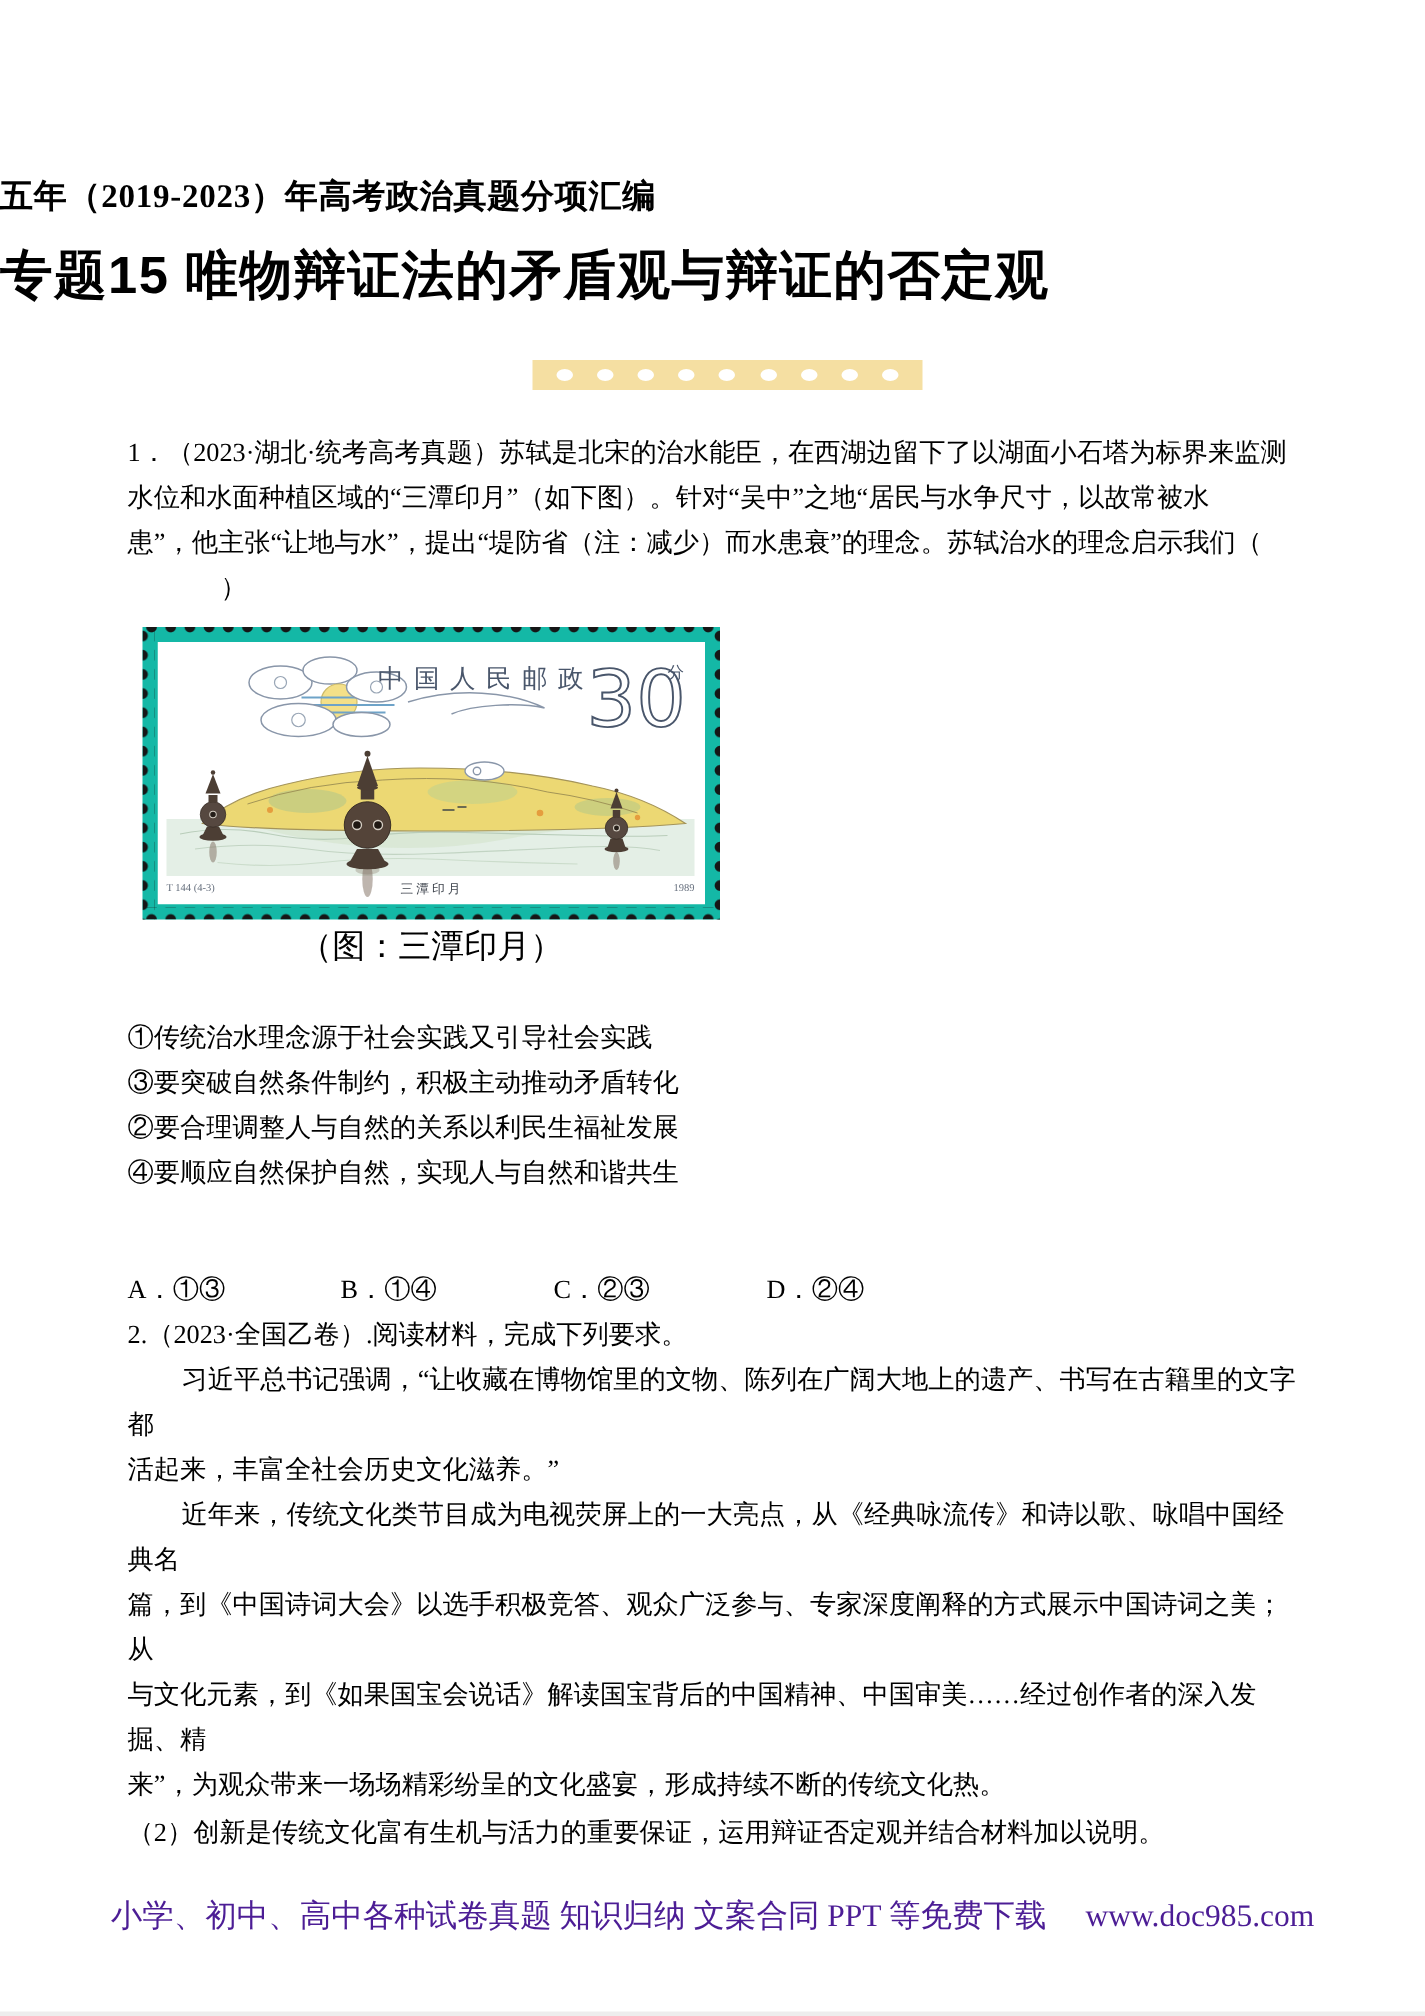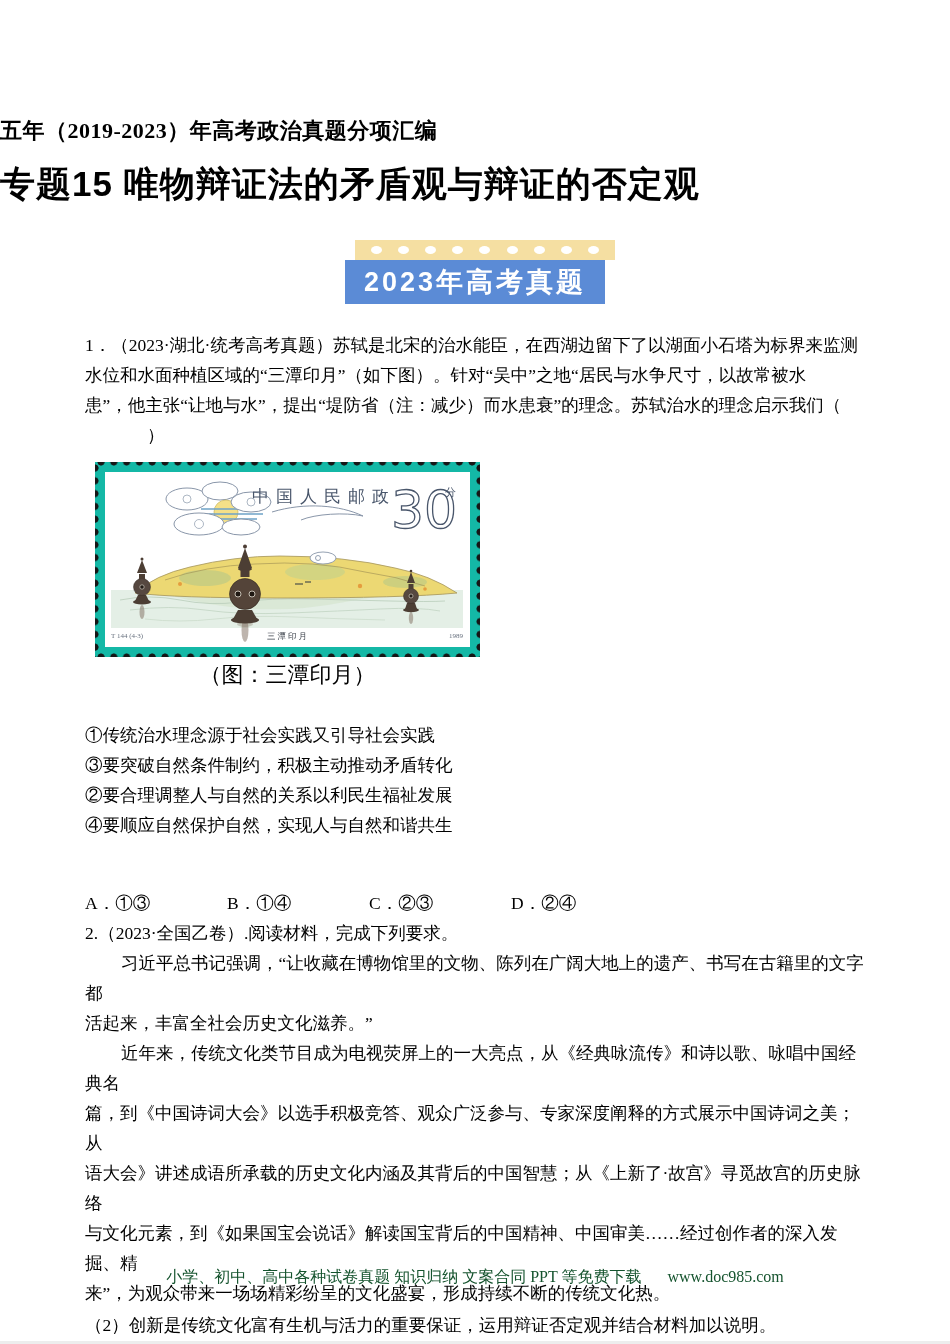--- a/index.html
+++ b/index.html
@@ -75,21 +75,21 @@
   .stamp-caption { text-align: center; font-size: 22px; line-height: 28px; margin-top: 4px; }
   .options { margin-top: 31px; }
   .choice-row { display: flex; }
   .choice { width: 142px; margin-top: 48px; }
   .choice:last-child { width: auto; }
   .q2 { margin-top: 0; }
   .indent { text-indent: 36px; }
   .subq { line-height: 35px; }
   .footer {
     position: absolute; left: 0; right: 0; bottom: 56px;
-    text-align: center; font-size: 16px; color: #14532d;
+    text-align: center; font-size: 21px; color: #4c1d95;
     line-height: 22px;
   }
   .footer .url { margin-left: 26px; }
   .page-bottom-edge { position:absolute; bottom:0; left:0; width:100%; height:3px; background:#ededed; }
 </style>
 </head>
 <body>
 
 <div class="page">
 
@@ -101,21 +101,20 @@
       <span class="banner-dot"></span>
       <span class="banner-dot"></span>
       <span class="banner-dot"></span>
       <span class="banner-dot"></span>
       <span class="banner-dot"></span>
       <span class="banner-dot"></span>
       <span class="banner-dot"></span>
       <span class="banner-dot"></span>
       <span class="banner-dot"></span>
     </div>
-    <div class="banner-body">2023年高考真题</div>
   </div>
 
   <div class="content">
 
     <div class="q1-stem">
       <div class="tline">1．（2023·湖北·统考高考真题）苏轼是北宋的治水能臣，在西湖边留下了以湖面小石塔为标界来监测</div>
       <div class="tline">水位和水面种植区域的“三潭印月”（如下图）。针对“吴中”之地“居民与水争尺寸，以故常被水</div>
       <div class="tline">患”，他主张“让地与水”，提出“堤防省（注：减少）而水患衰”的理念。苏轼治水的理念启示我们（</div>
       <div class="tline paren-line">）</div>
     </div>
@@ -232,21 +231,20 @@
       <span class="choice">C．②③</span>
       <span class="choice">D．②④</span>
     </div>
 
     <div class="q2">
       <div class="tline">2.（2023·全国乙卷）.阅读材料，完成下列要求。</div>
       <div class="tline indent">习近平总书记强调，“让收藏在博物馆里的文物、陈列在广阔大地上的遗产、书写在古籍里的文字都</div>
       <div class="tline">活起来，丰富全社会历史文化滋养。”</div>
       <div class="tline indent">近年来，传统文化类节目成为电视荧屏上的一大亮点，从《经典咏流传》和诗以歌、咏唱中国经典名</div>
       <div class="tline">篇，到《中国诗词大会》以选手积极竞答、观众广泛参与、专家深度阐释的方式展示中国诗词之美；从</div>
-      <div class="tline">语大会》讲述成语所承载的历史文化内涵及其背后的中国智慧；从《上新了·故宫》寻觅故宫的历史脉络</div>
       <div class="tline">与文化元素，到《如果国宝会说话》解读国宝背后的中国精神、中国审美……经过创作者的深入发掘、精</div>
       <div class="tline">来”，为观众带来一场场精彩纷呈的文化盛宴，形成持续不断的传统文化热。</div>
       <div class="tline subq">（2）创新是传统文化富有生机与活力的重要保证，运用辩证否定观并结合材料加以说明。</div>
 
     </div>
 
   </div>
 
   <div class="footer">
     <span>小学、初中、高中各种试卷真题 知识归纳 文案合同 PPT 等免费下载</span><span class="url">www.doc985.com</span>

